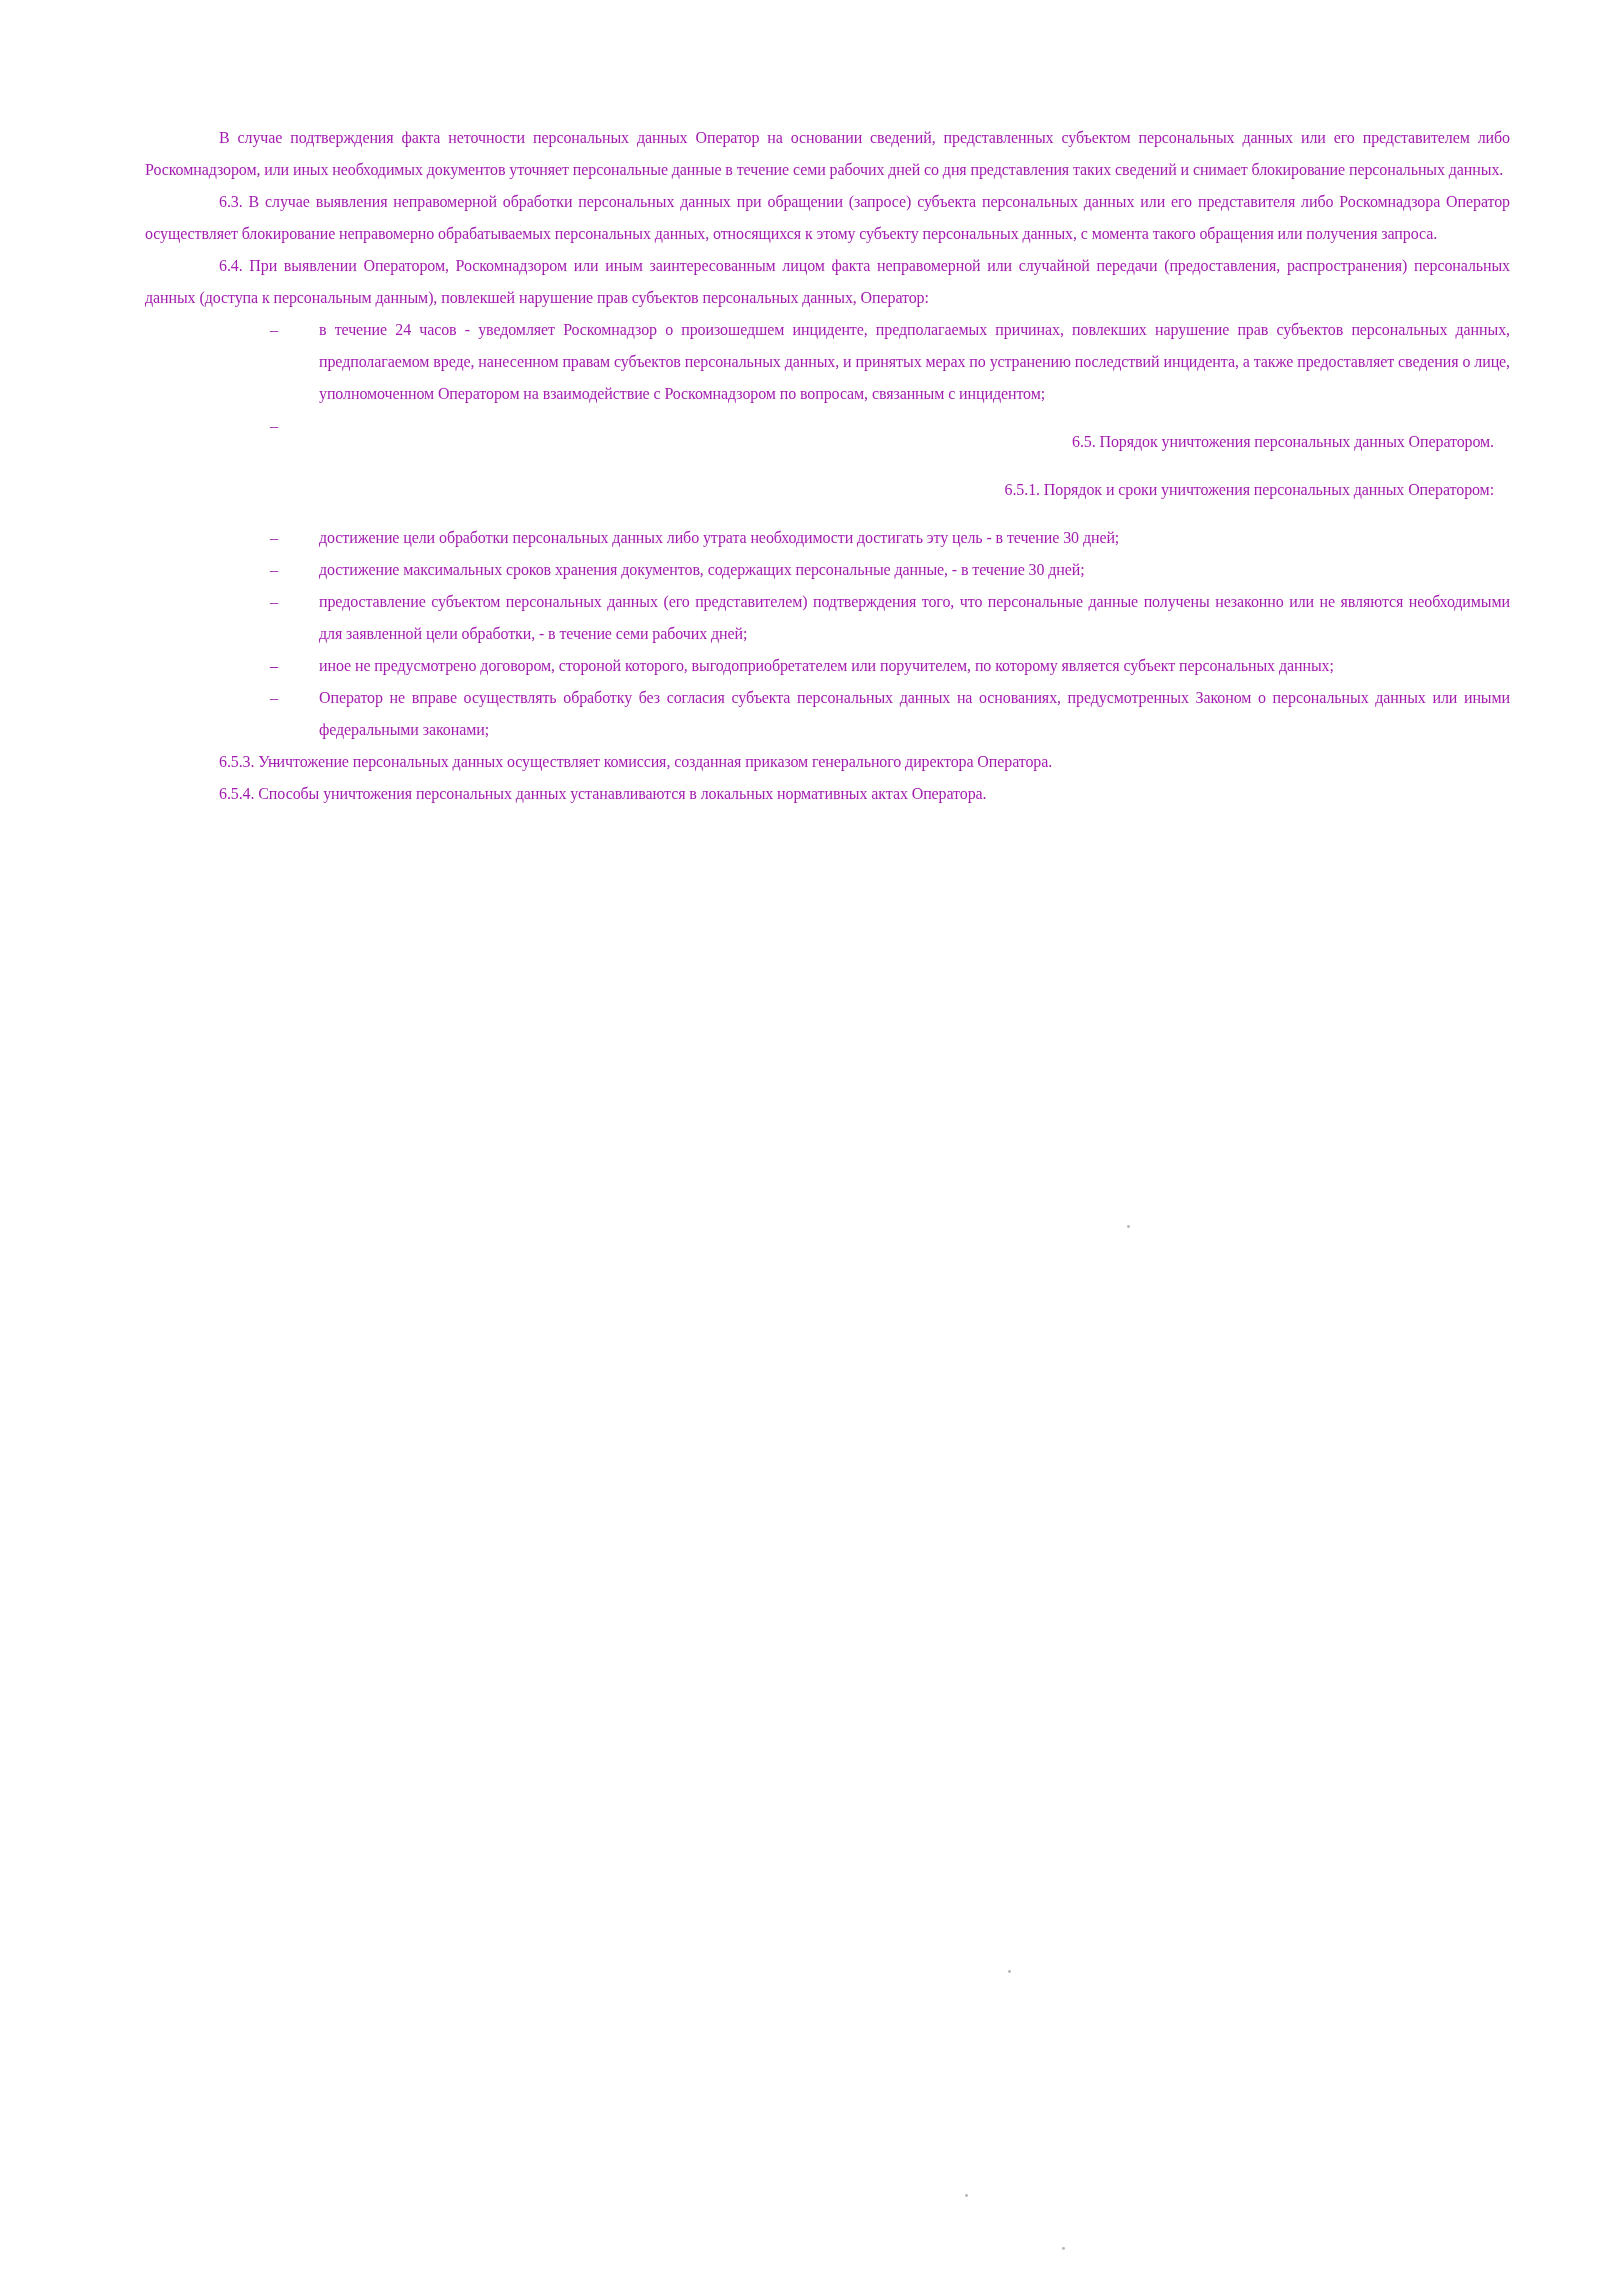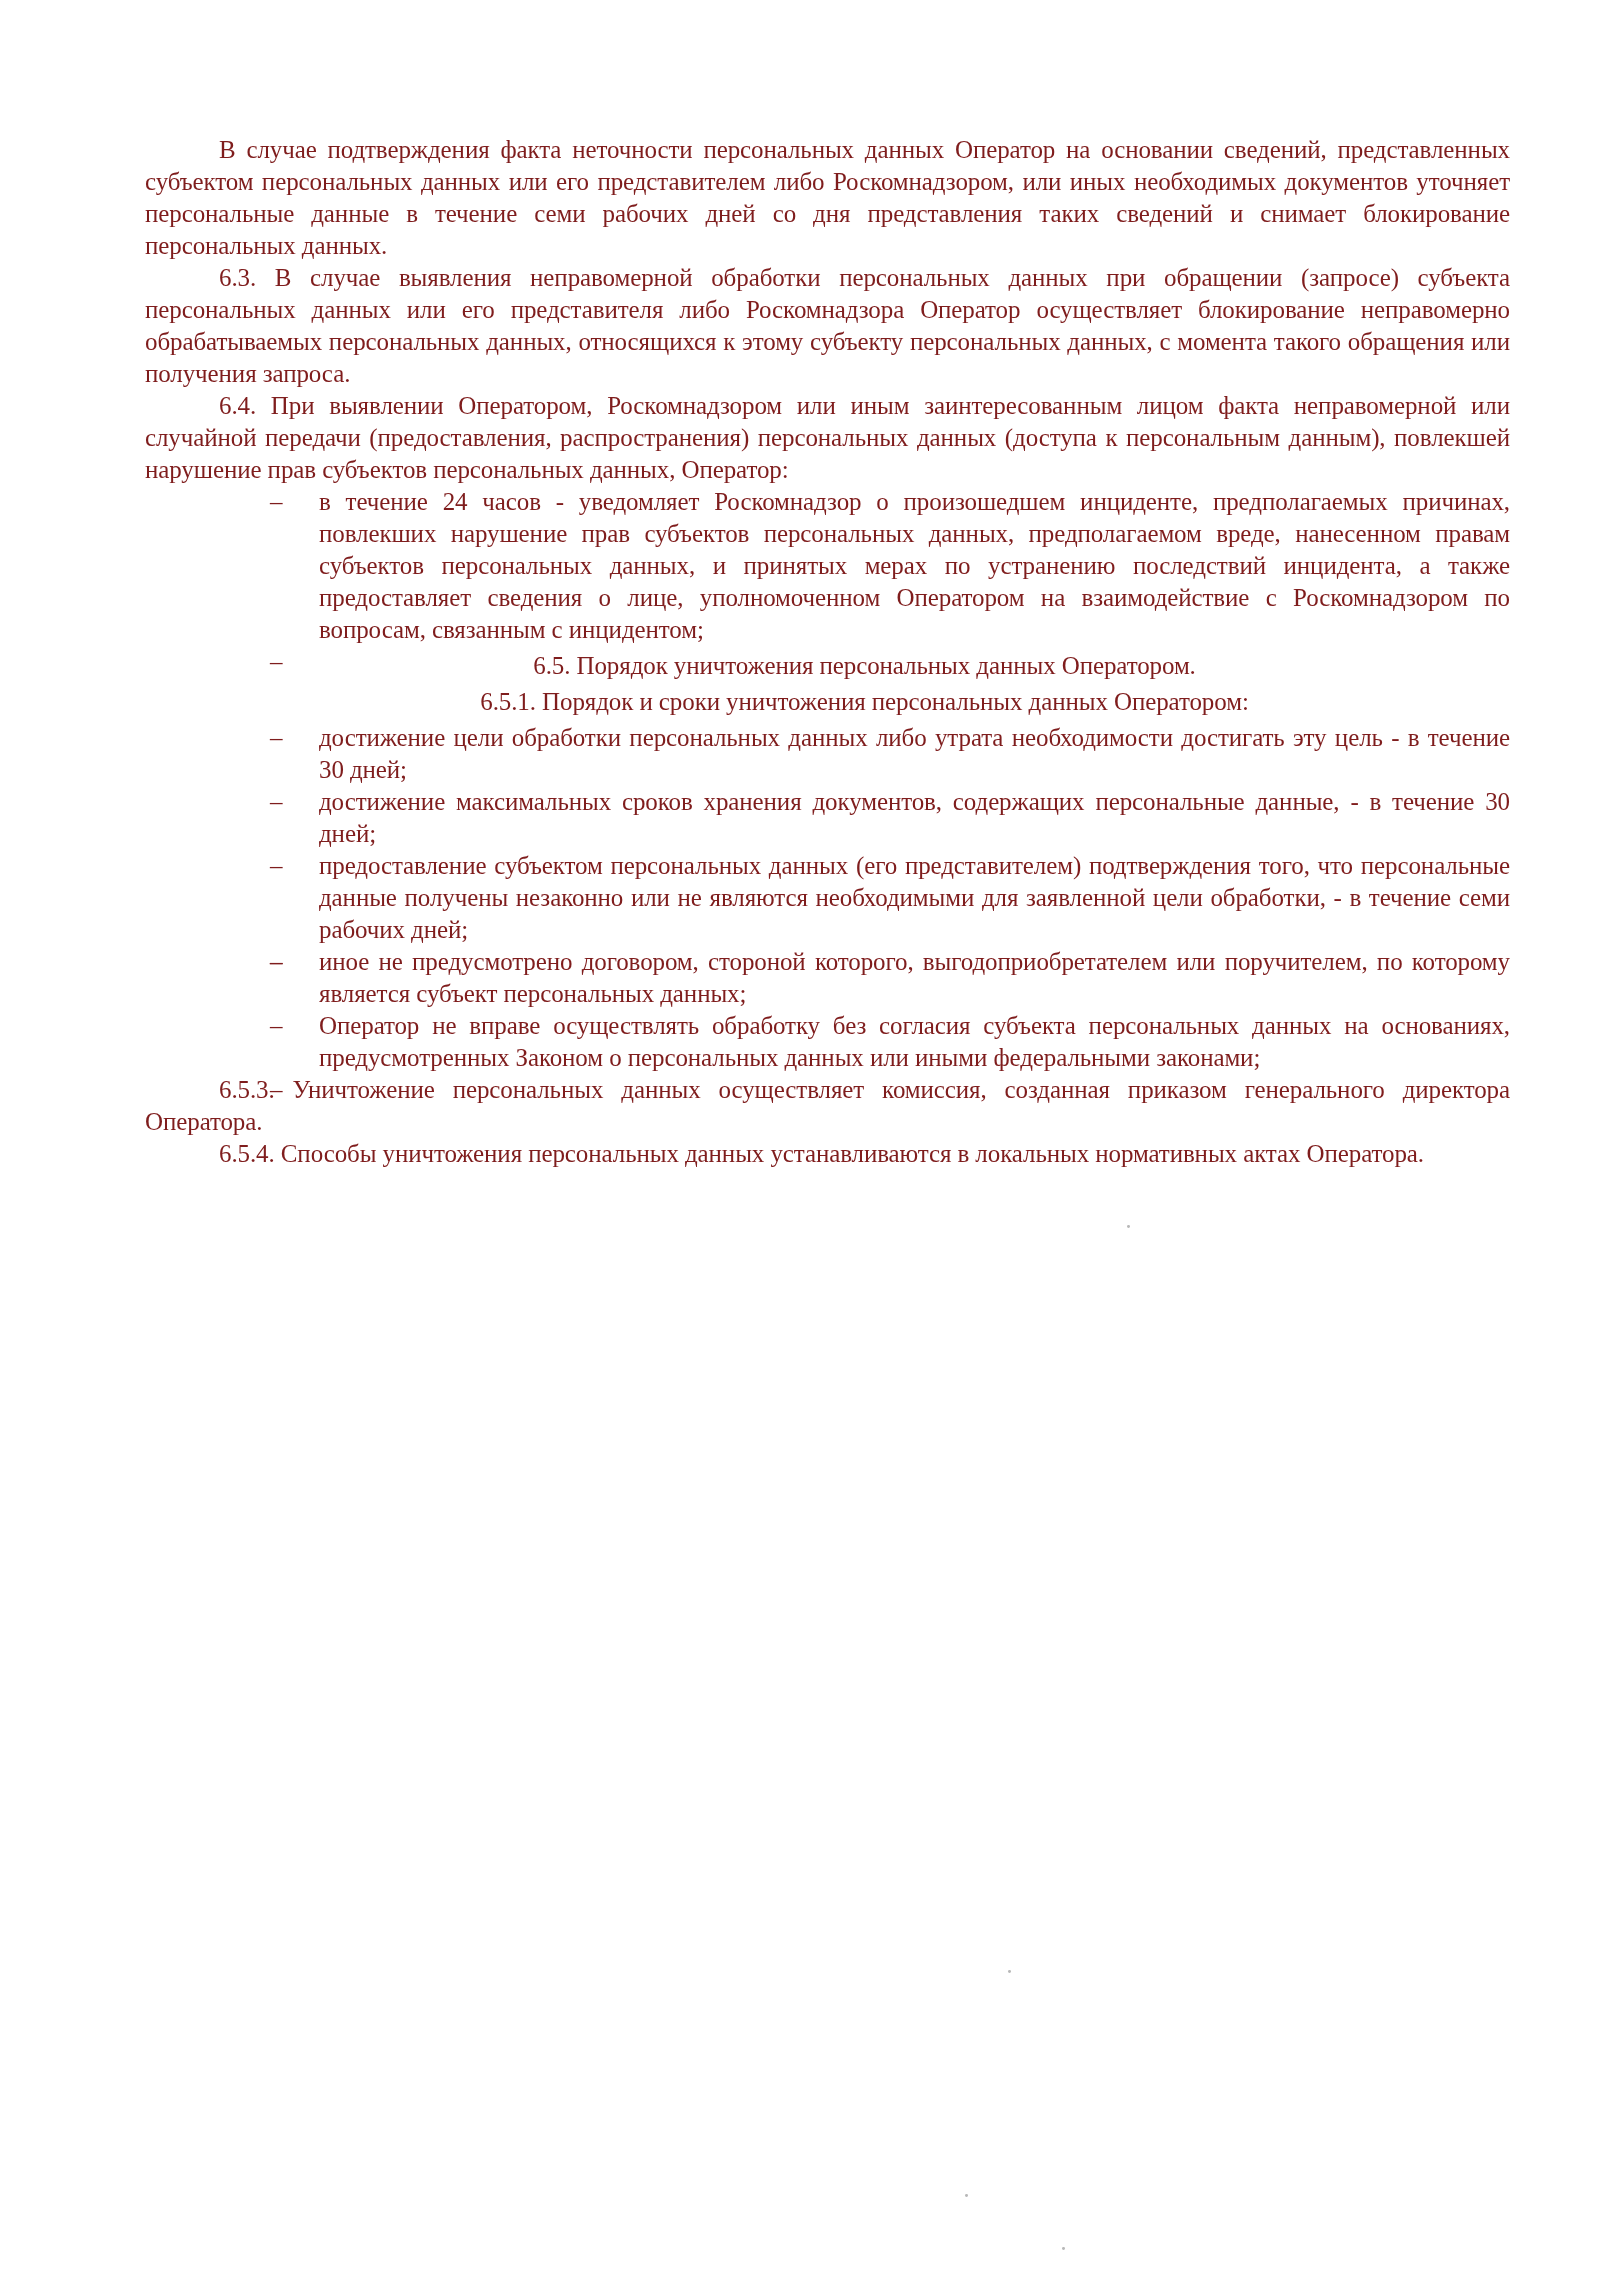--- a/index.html
+++ b/index.html
@@ -9,37 +9,37 @@
   }
   body {
     width: 1620px;
     height: 2292px;
     position: relative;
     overflow: hidden;
   }
   .page {
     position: absolute;
     left: 145px;
-    top: 134px;
+    top: 122px;
     width: 1365px;
     font-family: "Liberation Serif", "DejaVu Serif", serif;
-    font-size: 25px;
+    font-size: 16px;
     line-height: 32px;
-    color: #7f1d1d;
+    color: #a21caf;
     text-align: justify;
     letter-spacing: -0.1px;
   }
   .para {
     margin: 0;
     text-indent: 74px;
   }
   .heading-line {
-    margin: 4px;
+    margin: 16px;
     text-indent: 74px;
-    text-align: center;
+    text-align: right;
   }
   ul.dash-list {
     list-style: none;
     margin: 0;
     padding: 0;
   }
   ul.dash-list li {
     position: relative;
     padding-left: 174px;
     margin: 0;

